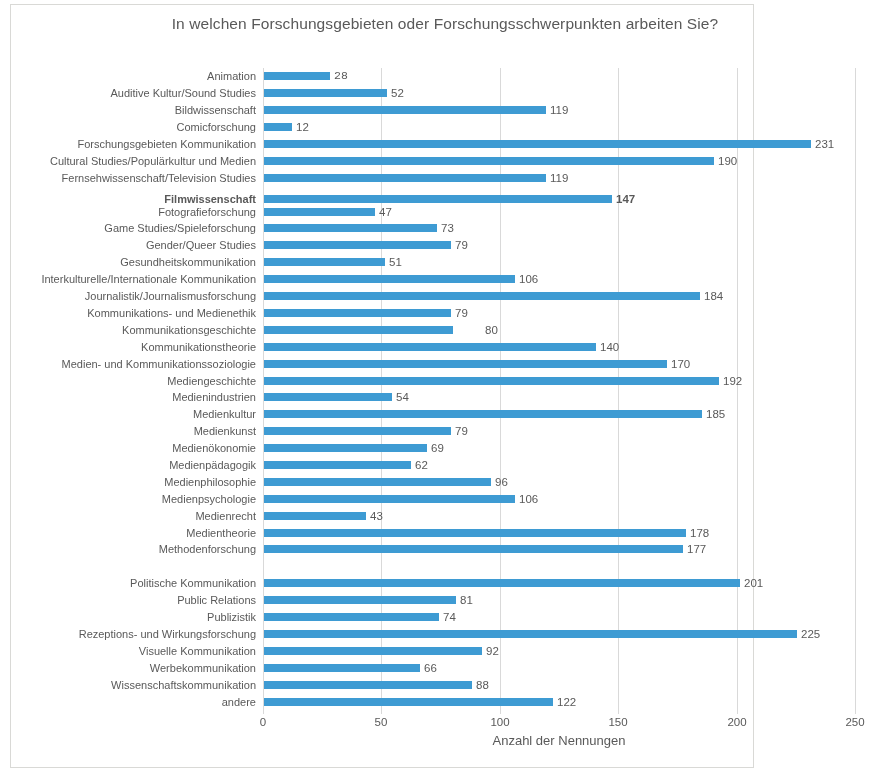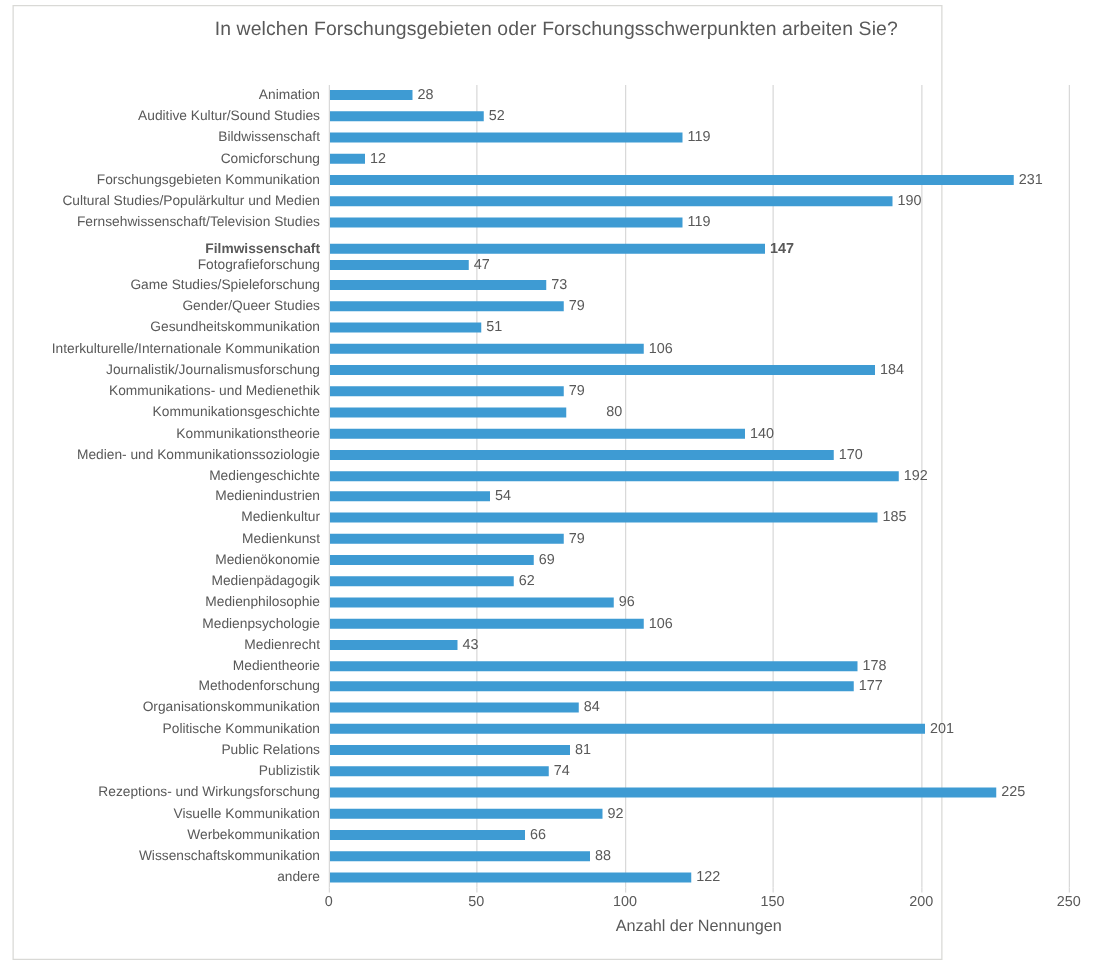--- a/index.html
+++ b/index.html
@@ -112,21 +112,21 @@
         <div class="gridline" style="left: 118px;"></div>
         <div class="gridline" style="left: 237px;"></div>
         <div class="gridline" style="left: 355px;"></div>
         <div class="gridline" style="left: 474px;"></div>
         <div class="gridline" style="left: 592px;"></div>
       </div>
     <div id="rows">
         <div class="row" style="top: 0px; height: 16.8947px;">
           <div class="cat-label">Animation</div>
           <div class="bar" style="width: 66px; background: rgb(62, 155, 211);"></div>
-          <div class="bar-value" style="left: 71px;">28</div>
+          <div class="bar-value" style="left: 71px; font-family: Liberation Mono, monospace;">28</div>
         </div>
         <div class="row" style="top: 16.8947px; height: 16.8947px;">
           <div class="cat-label">Auditive Kultur/Sound Studies</div>
           <div class="bar" style="width: 123px; background: rgb(62, 155, 211);"></div>
           <div class="bar-value" style="left: 128px;">52</div>
         </div>
         <div class="row" style="top: 33.7895px; height: 16.8947px;">
           <div class="cat-label">Bildwissenschaft</div>
           <div class="bar" style="width: 282px; background: rgb(62, 155, 211);"></div>
           <div class="bar-value" style="left: 287px;">119</div>
@@ -253,25 +253,20 @@
         </div>
         <div class="row" style="top: 456.158px; height: 16.8947px;">
           <div class="cat-label">Medientheorie</div>
           <div class="bar" style="width: 422px; background: rgb(62, 155, 211);"></div>
           <div class="bar-value" style="left: 427px;">178</div>
         </div>
         <div class="row" style="top: 473.053px; height: 16.8947px;">
           <div class="cat-label">Methodenforschung</div>
           <div class="bar" style="width: 419px; background: rgb(62, 155, 211);"></div>
           <div class="bar-value" style="left: 424px;">177</div>
-        </div>
-        <div class="row" style="top: 489.947px; height: 16.8947px;">
-          <div class="cat-label">Organisationskommunikation</div>
-          <div class="bar" style="width: 199px; background: rgb(62, 155, 211);"></div>
-          <div class="bar-value" style="left: 204px;">84</div>
         </div>
         <div class="row" style="top: 506.842px; height: 16.8947px;">
           <div class="cat-label">Politische Kommunikation</div>
           <div class="bar" style="width: 476px; background: rgb(62, 155, 211);"></div>
           <div class="bar-value" style="left: 481px;">201</div>
         </div>
         <div class="row" style="top: 523.737px; height: 16.8947px;">
           <div class="cat-label">Public Relations</div>
           <div class="bar" style="width: 192px; background: rgb(62, 155, 211);"></div>
           <div class="bar-value" style="left: 197px;">81</div>

